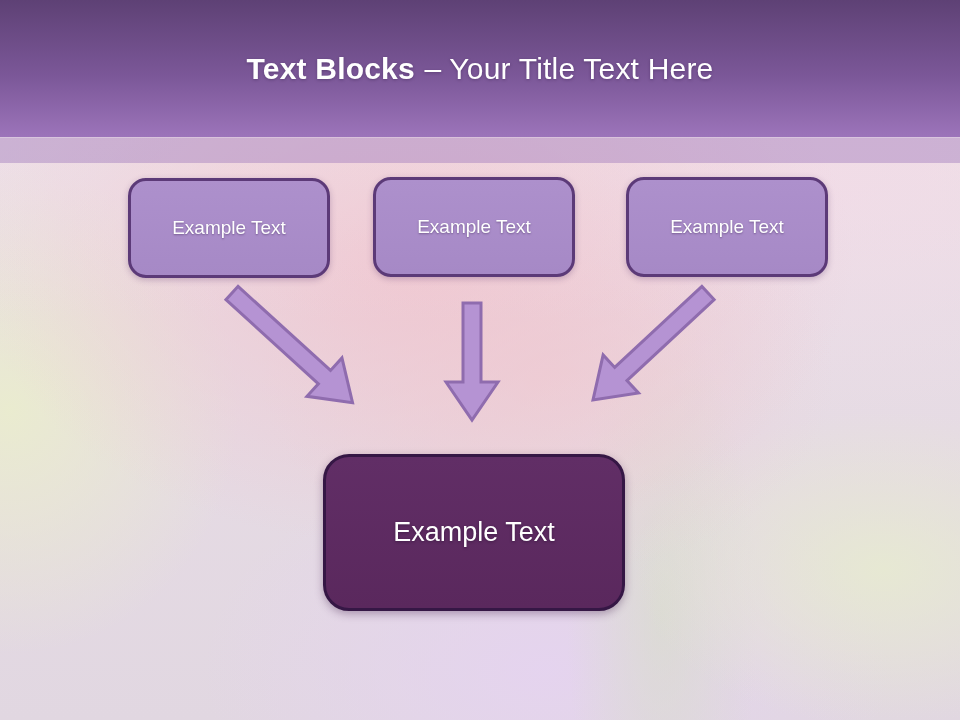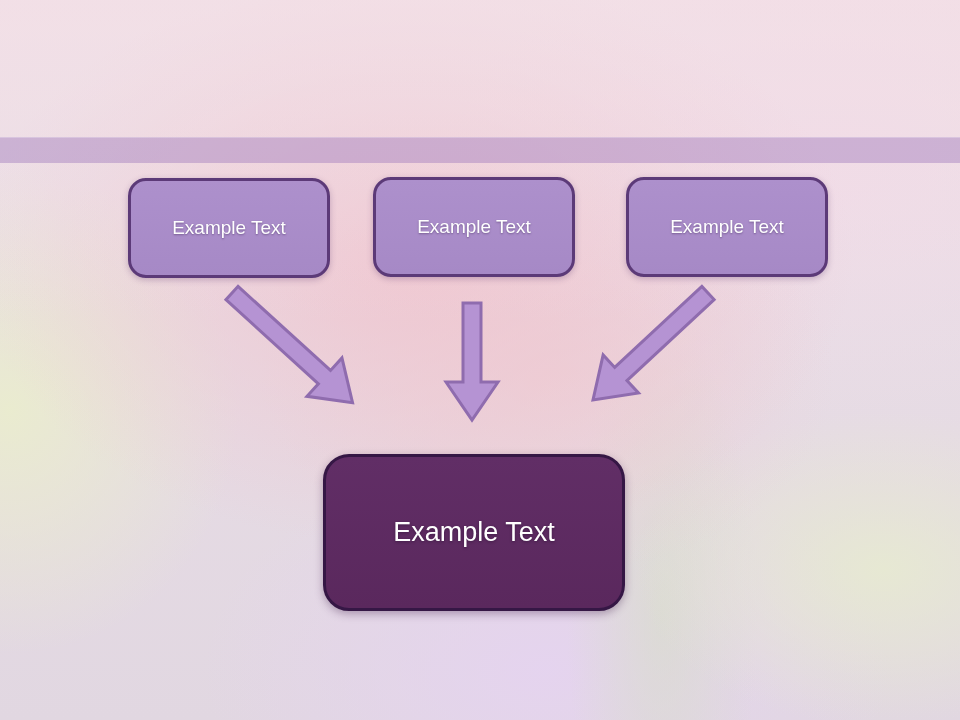--- a/index.html
+++ b/index.html
@@ -67,20 +67,25 @@
     text-shadow: 0 1px 3px rgba(30,10,40,0.45);
   }
   .arrows-layer { position: absolute; left: 0; top: 0; width: 960px; height: 720px; pointer-events: none; }
   .arrows-layer polygon { fill: #b593d3; stroke: #8f6cae; stroke-width: 3; stroke-linejoin: miter; }
 </style>
 </head>
 <body>
 
 <div class="slide">
 
+  <div class="header-band">
+    <div class="slide-title">
+      <span class="t-bold">Text Blocks</span><span class="t-rest">– Your Title Text Here</span>
+    </div>
+  </div>
 
   <div class="subheader-band"></div>
 
   <div class="text-block b1">
     <span>Example Text</span>
   </div>
   <div class="text-block b2">
     <span>Example Text</span>
   </div>
   <div class="text-block b3">

